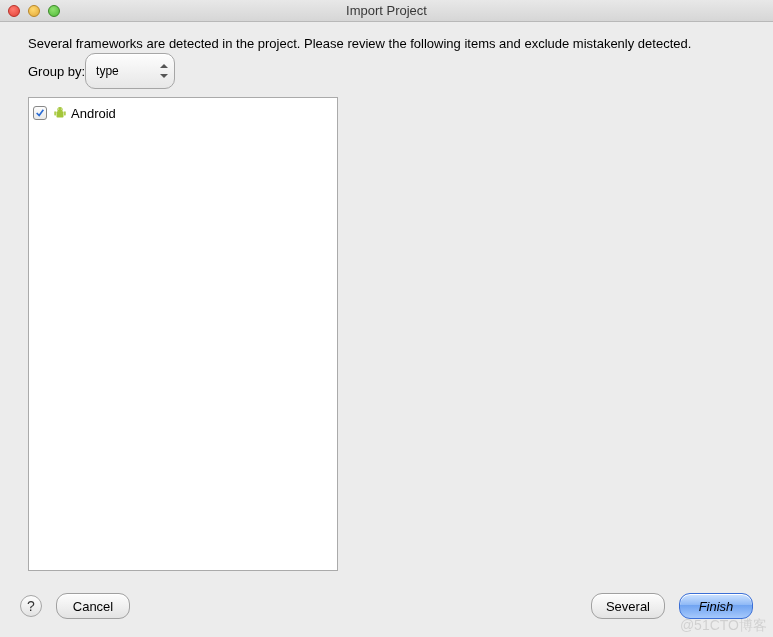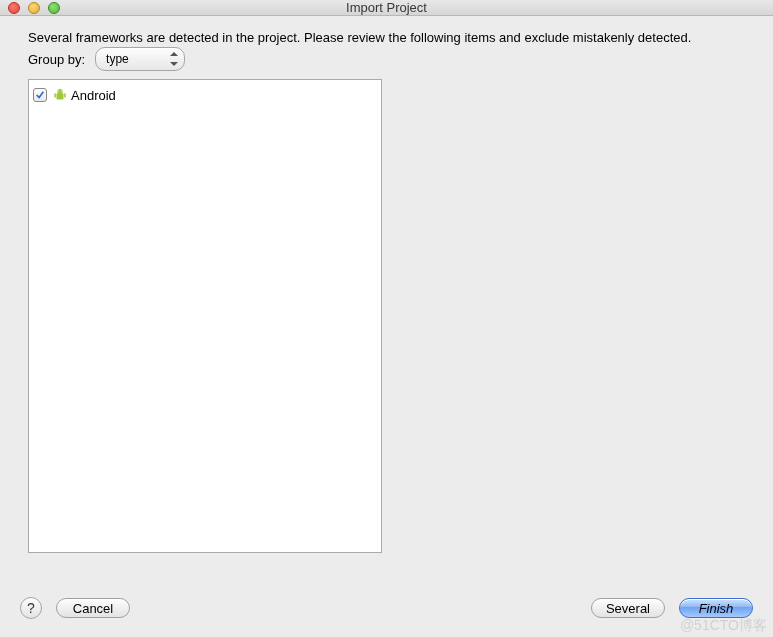--- a/index.html
+++ b/index.html
@@ -7,21 +7,21 @@
       font-family: "Lucida Grande", "Helvetica Neue", Arial, sans-serif;
       font-size: 13px;
       background: #ececec;
       color: #000;
       width: 773px;
       height: 637px;
       overflow: hidden;
       position: relative;
     }
     .titlebar {
-      height: 16px;
+      height: 22px;
       background: linear-gradient(#e8e8e8, #d6d6d6);
       border-bottom: 1px solid #b8b8b8;
       display: flex;
       align-items: center;
       position: relative;
     }
     .traffic-lights {
       display: flex;
       gap: 8px;
       padding-left: 8px;
@@ -42,27 +42,26 @@
       padding: 14px 28px 0 28px;
     }
     .instr {
       font-size: 13px;
       color: #000;
       margin-bottom: 2px;
     }
     .groupby-row {
       display: flex;
       align-items: center;
-      gap: 10px;
       margin-bottom: 8px;
     }
     .group-label { font-size: 13px; }
     .aqua-select {
       appearance: none;
-      height: 24px;
+      height: 36px;
       min-width: 90px;
       padding: 1px 22px 1px 10px;
       font-size: 12px;
       border: 1px solid #a6a6a6;
       border-radius: 10px;
       background:
         linear-gradient(to bottom, #fdfdfd, #e7e7e7);
       box-shadow: inset 0 1px 0 #fff;
       position: relative;
     }
@@ -77,21 +76,21 @@
     .sel-arrows::before, .sel-arrows::after {
       content: "";
       position: absolute; left: 1px;
       border-left: 4px solid transparent;
       border-right: 4px solid transparent;
     }
     .sel-arrows::before { top: 0; border-bottom: 4px solid #555; }
     .sel-arrows::after { bottom: 0; border-top: 4px solid #555; }
 
     .tree-pane {
-      width: 354px;
+      width: 310px;
       height: 474px;
       background: #fff;
       border: 1px solid #aaa;
       padding: 6px 4px;
     }
     .tree-row {
       display: flex;
       align-items: center;
       height: 18px;
       font-size: 13px;
@@ -126,21 +125,21 @@
       border-radius: 50%;
       border: 1px solid #a6a6a6;
       background: linear-gradient(#fdfdfd, #e3e3e3);
       font-size: 14px;
       color: #333;
       display: inline-flex;
       align-items: center; justify-content: center;
       margin-right: 14px;
     }
     .mac-btn {
-      height: 20px;
+      height: 26px;
       min-width: 74px;
       padding: 0 14px;
       border-radius: 11px;
       border: 1px solid #a0a0a0;
       background: linear-gradient(#fdfdfd, #e3e3e3);
       box-shadow: inset 0 1px 0 #fff;
       font-size: 13px;
       color: #000;
     }
     .mac-btn.primary {

